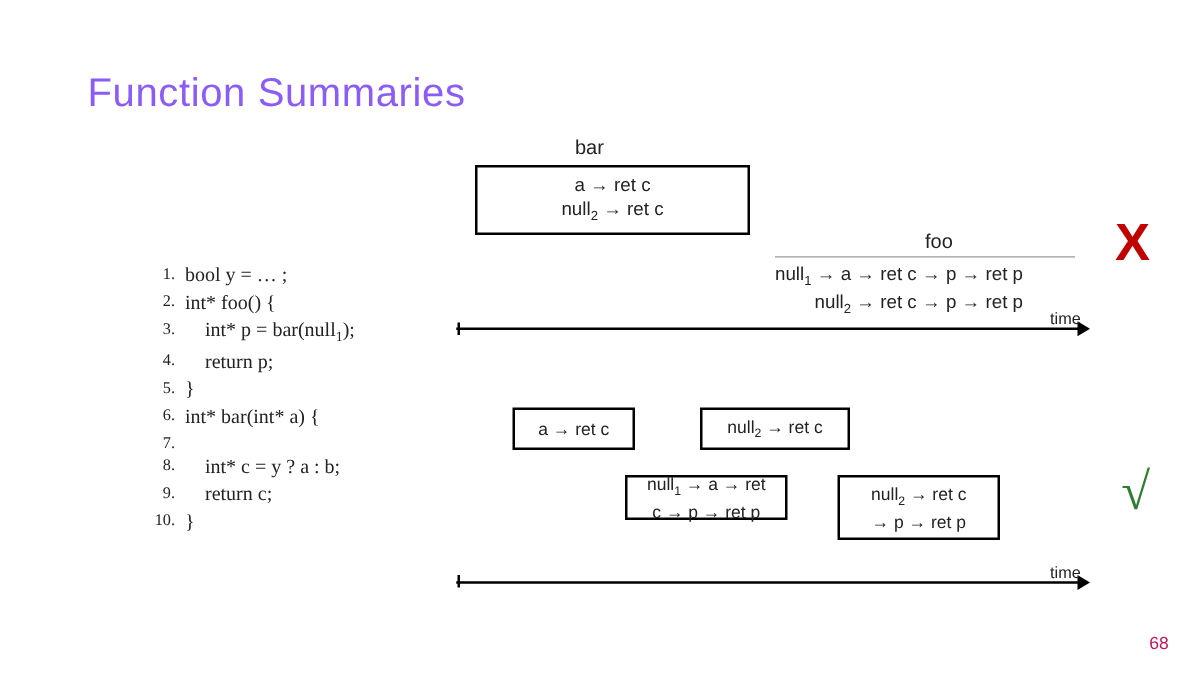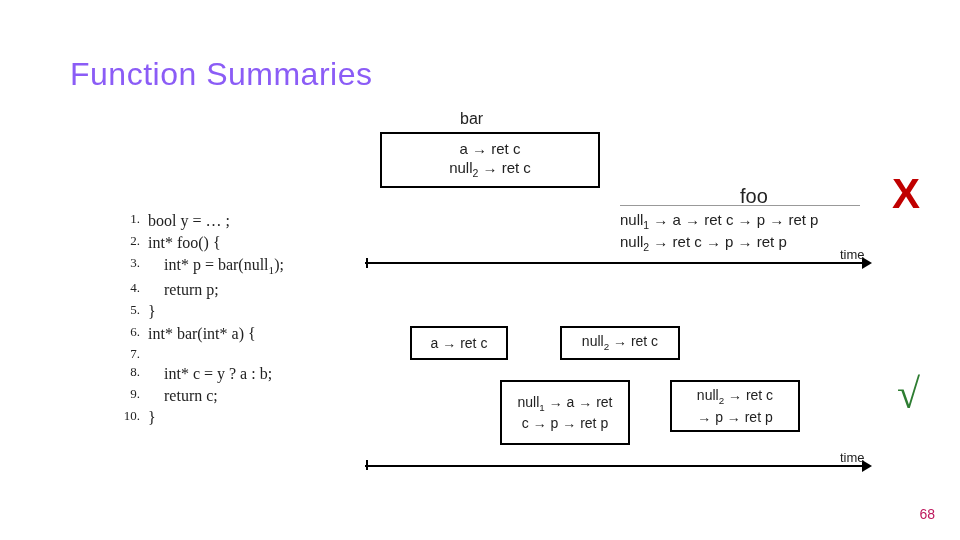--- a/index.html
+++ b/index.html
@@ -1,40 +1,40 @@
 <!DOCTYPE html>
 <html><head>
 <meta charset="utf-8">
 <style>
   * { box-sizing: border-box; margin: 0; padding: 0; }
   html, body { width: 960px; height: 540px; font-family: Arial, Helvetica, sans-serif; background: #fff; color: #222; }
   .slide { position: relative; width: 960px; height: 540px; }
   .title { position: absolute; left: 70px; top: 56px; font-size: 32px; font-weight: 400; color: #8b5cf6; letter-spacing: 0.5px; }
   .bar-label { position: absolute; left: 460px; top: 110px; font-size: 16px; }
-  .foo-label { position: absolute; left: 740px; top: 185px; font-size: 20px; }
+  .foo-label { position: absolute; left: 740px; top: 185px; font-size: 16px; }
   .big-box { position: absolute; left: 380px; top: 132px; width: 220px; height: 56px; border: 2px solid #000; display: flex; flex-direction: column; align-items: center; justify-content: center; font-size: 15px; line-height: 1.3; }
-  .foo-rel { position: absolute; left: 620px; top: 210px; font-size: 15px; line-height: 1.35; text-align: left; }
+  .foo-rel { position: absolute; left: 620px; top: 210px; font-size: 15px; line-height: 1.35; text-align: right; }
   .code { position: absolute; left: 110px; top: 210px; font-family: "Times New Roman", Times, serif; font-size: 16px; line-height: 1.38; }
   .code .row { display: flex; }
   .code .ln { width: 30px; text-align: right; margin-right: 8px; font-size: 13px; }
   .x-mark { position: absolute; right: 40px; top: 170px; font-size: 42px; color: #c00000; font-weight: 700; font-family: Arial, sans-serif; }
   .check-mark { position: absolute; right: 40px; top: 370px; font-size: 42px; color: #2e7d32; font-family: "Times New Roman", serif; }
   .axis1 { position: absolute; left: 365px; top: 262px; width: 500px; height: 2px; background: #000; }
   .arrow1 { position: absolute; left: 862px; top: 257px; width: 0; height: 0; border-left: 10px solid #000; border-top: 6px solid transparent; border-bottom: 6px solid transparent; }
   .time1 { position: absolute; left: 840px; top: 247px; font-size: 13px; }
   .axis2 { position: absolute; left: 365px; top: 465px; width: 500px; height: 2px; background: #000; }
   .arrow2 { position: absolute; left: 862px; top: 460px; width: 0; height: 0; border-left: 10px solid #000; border-top: 6px solid transparent; border-bottom: 6px solid transparent; }
   .time2 { position: absolute; left: 840px; top: 450px; font-size: 13px; }
   .tick { position: absolute; width: 2px; background: #000; }
   .tick.a { left: 366px; top: 258px; height: 10px; }
   .tick.b { left: 366px; top: 460px; height: 10px; }
   .sbox { position: absolute; border: 2px solid #000; font-size: 14px; line-height: 1.3; display: flex; align-items: center; justify-content: center; text-align: center; padding: 4px 6px; background: #fff; }
   .sbox.s1 { left: 410px; top: 326px; width: 98px; height: 34px; }
   .sbox.s2 { left: 560px; top: 326px; width: 120px; height: 34px; }
-  .sbox.s3 { left: 500px; top: 380px; width: 130px; height: 65px; }
+  .sbox.s3 { left: 500px; top: 380px; width: 130px; height: 36px; }
   .sbox.s4 { left: 670px; top: 380px; width: 130px; height: 52px; }
   .page-num { position: absolute; right: 25px; bottom: 18px; font-size: 14px; color: #be185d; }
   sub { font-size: 0.7em; vertical-align: sub; }
   .hr-under-foo { position: absolute; left: 620px; top: 205px; width: 240px; height: 1px; background: #999; }
 </style>
 </head>
 <body>
 <div class="slide">
 
 <div class="title">Function Summaries</div>

